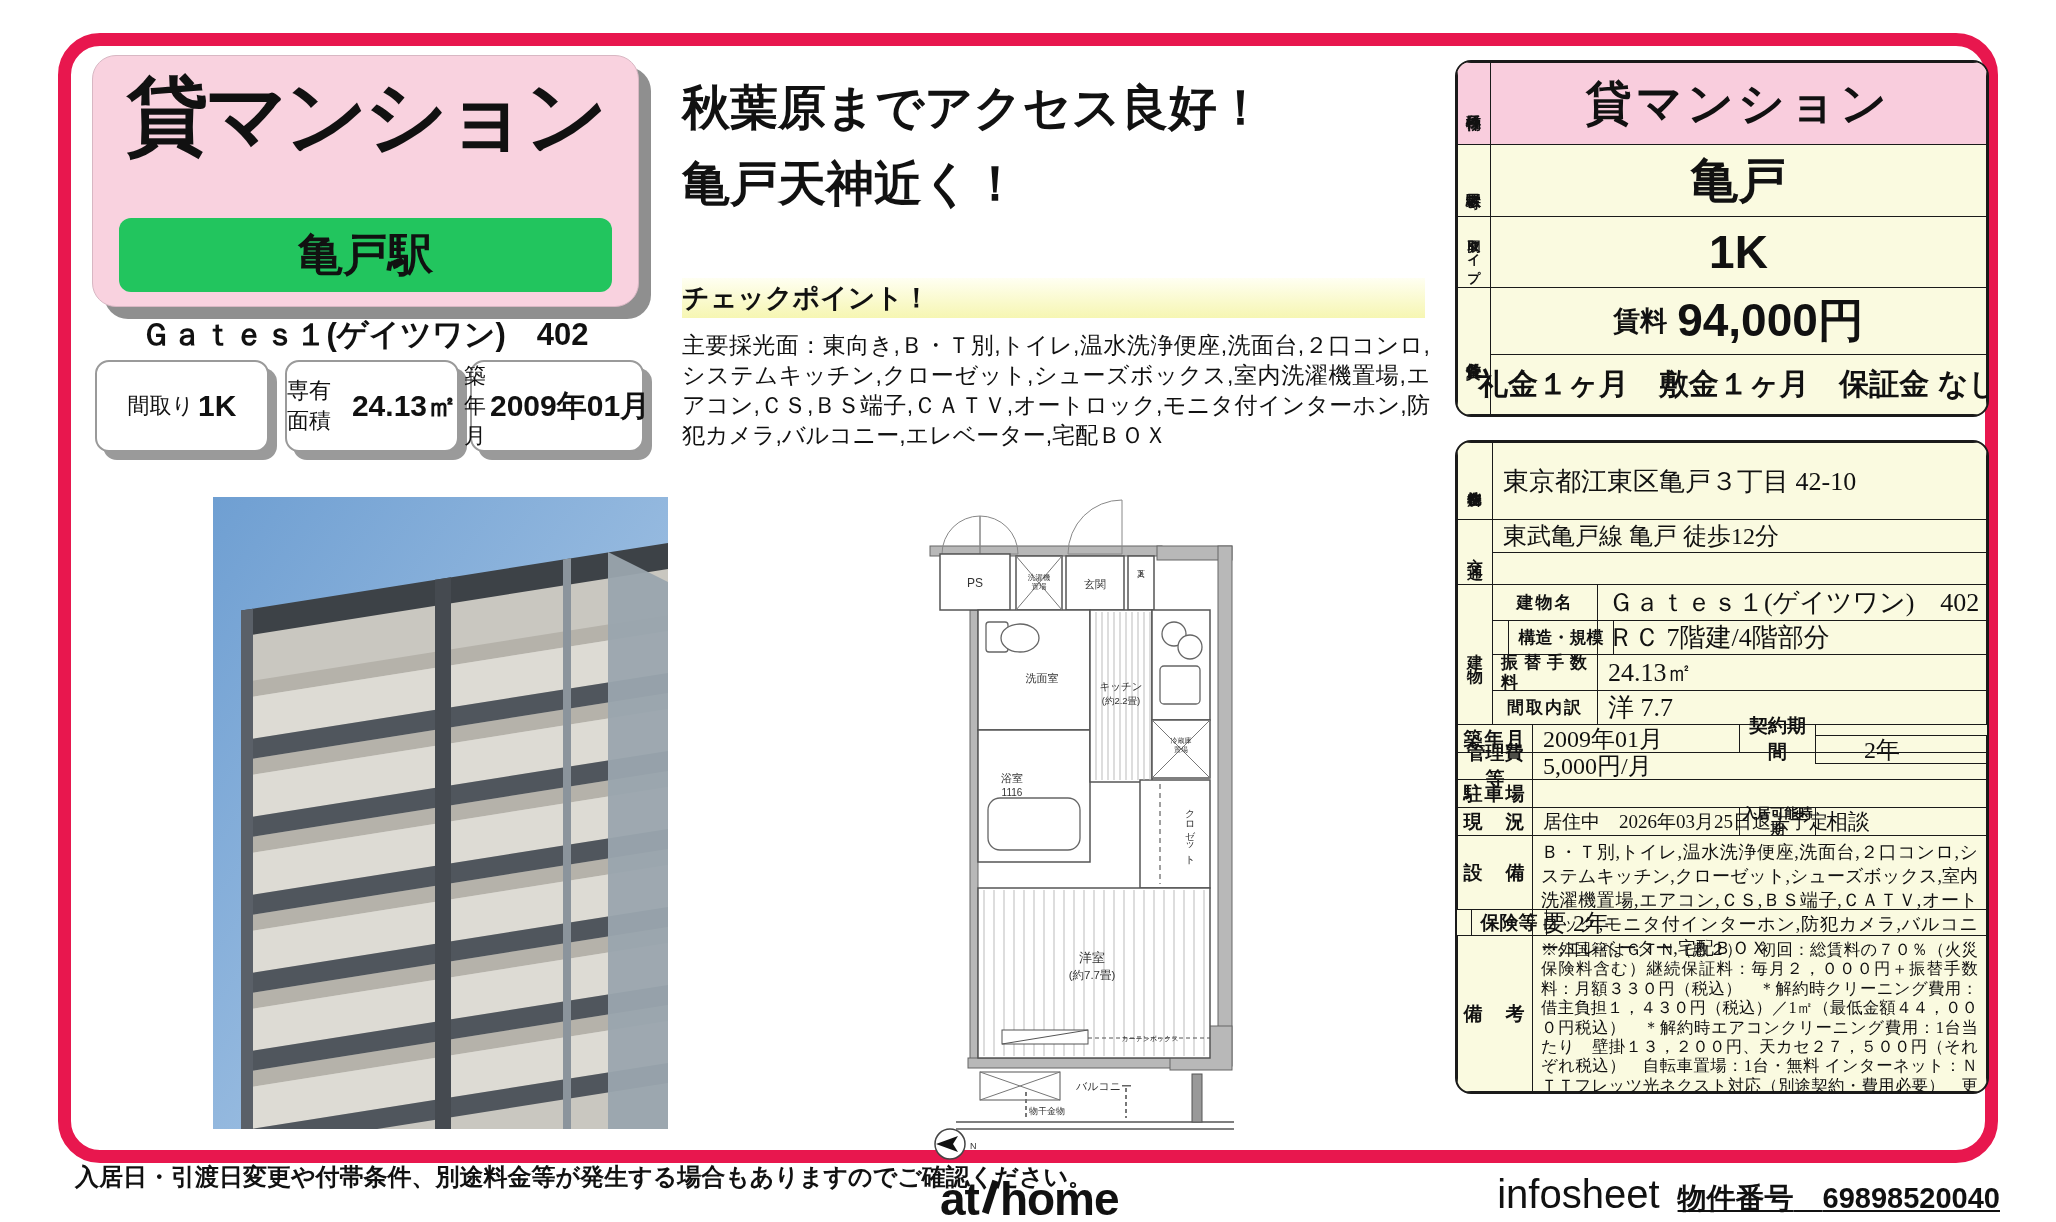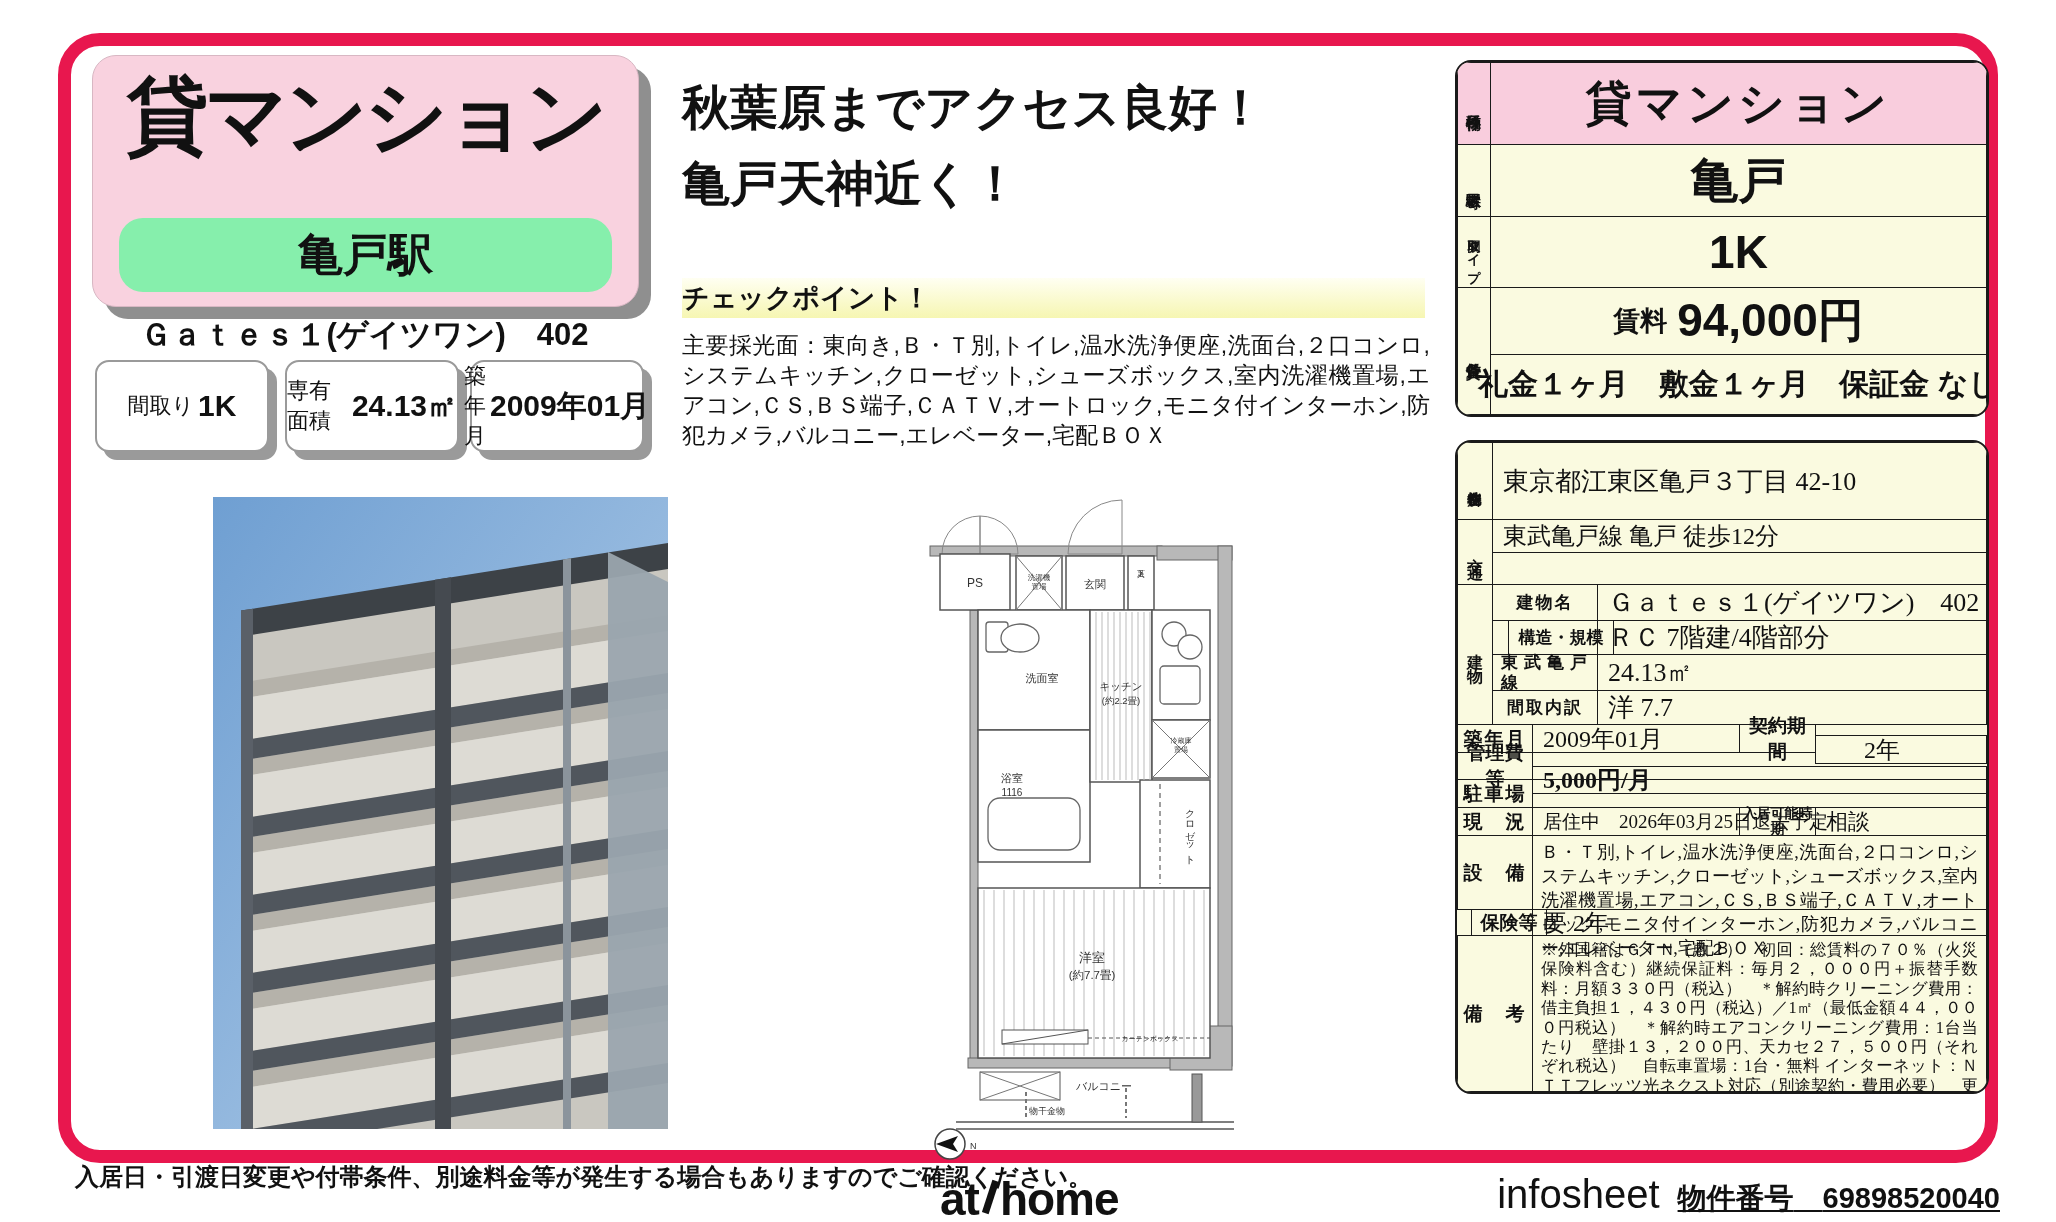--- a/index.html
+++ b/index.html
@@ -7,21 +7,21 @@
     width:2056px;height:1222px;position:relative;background:#fff;overflow:hidden;
     font-family:"Liberation Sans","DejaVu Sans",sans-serif;color:#111;
   }
   .abs{position:absolute;}
   
   .frame{left:58px;top:33px;width:1914px;height:1104px;border:13px solid #e8174e;border-radius:42px;background:#fff;}
   
   .pink-card{left:92px;top:55px;width:545px;height:250px;background:#f9d2df;border-radius:24px;
     box-shadow:12px 12px 0 #8f8f8f;border:1px solid #d8b7c3;}
   .type-title{position:absolute;left:0;right:0;top:6px;text-align:center;font-size:82px;font-weight:bold;letter-spacing:-4px;white-space:nowrap;}
-  .station-box{position:absolute;left:26px;right:26px;bottom:14px;height:74px;background:#86efac;border-radius:24px;
+  .station-box{position:absolute;left:26px;right:26px;bottom:14px;height:74px;background:#22c55e;border-radius:12px;
     display:flex;align-items:center;justify-content:center;font-size:45px;font-weight:bold;}
   .bldg-title{left:92px;top:314px;width:545px;text-align:center;font-size:31px;font-weight:600;white-space:nowrap;}
   
   .badge{top:360px;width:170px;height:88px;background:#fff;border:2px solid #9a9a9a;border-radius:14px;
     box-shadow:8px 8px 0 #9a9a9a;display:flex;flex-direction:row;align-items:center;justify-content:center;gap:4px;}
   .badge .lb{font-size:22px;}
   .badge .vl{font-size:30px;font-weight:bold;white-space:nowrap;}
   
   .headline{left:682px;top:70px;width:760px;font-size:48px;font-weight:bold;line-height:76px;white-space:nowrap;}
   .checkpoint{left:682px;top:278px;width:743px;height:40px;background:linear-gradient(180deg,#fffff2 0%,#f6f6b2 100%);
@@ -243,33 +243,33 @@
   <div class="cell vlab" style="left:0;top:77px;width:36px;height:66px;letter-spacing:8px;font-size:16px;">交通</div>
   <div class="cell val" style="left:35px;top:77px;width:495px;height:34px;">東武亀戸線 亀戸 徒歩12分</div>
   <div class="cell" style="left:35px;top:110px;width:495px;height:33px;"></div>
 
   <div class="cell vlab" style="left:0;top:142px;width:36px;height:141px;letter-spacing:14px;font-size:16px;">建物</div>
   <div class="cell lab lab2" style="left:35px;top:142px;width:106px;height:37px;">建物名</div>
   <div class="cell val val-lg" style="left:140px;top:142px;width:390px;height:37px;">Ｇａｔｅｓ１(ゲイツワン)　402</div>
   <div class="cell lab lab2" style="left:51px;top:178px;width:106px;height:35px;letter-spacing:0;">構造・規模</div>
   <div class="cell val val-lg" style="left:140px;top:178px;width:390px;height:35px;">ＲＣ 7階建/4階部分</div>
   <div class="cell lab lab2" style="left:35px;top:212px;width:106px;height:37px;">
-      <span class="justlab">東武亀戸線</span>
+      <span class="justlab">振替手数料</span>
     </div>
   <div class="cell val val-lg" style="left:140px;top:212px;width:390px;height:37px;">24.13㎡</div>
   <div class="cell lab lab2" style="left:35px;top:248px;width:106px;height:35px;">間取内訳</div>
   <div class="cell val val-lg" style="left:140px;top:248px;width:390px;height:35px;">洋 7.7</div>
 
   <div class="cell lab" style="left:0;top:282px;width:76px;height:29px;">築年月</div>
   <div class="cell val" style="left:75px;top:282px;width:208px;height:29px;">2009年01月</div>
   <div class="cell lab" style="left:282px;top:282px;width:77px;height:29px;letter-spacing:0;">契約期間</div>
   <div class="cell val" style="left:358px;top:293px;width:172px;height:29px;padding-left:48px;">2年</div>
 
   <div class="cell lab" style="left:0;top:310px;width:76px;height:28px;letter-spacing:0;">管理費等</div>
-  <div class="cell val" style="left:75px;top:324px;width:455px;height:28px;font-weight:bold;">5,000円/月</div>
+  <div class="cell val" style="left:75px;top:310px;width:455px;height:28px;">5,000円/月</div>
 
   <div class="cell lab" style="left:0;top:337px;width:76px;height:29px;">駐車場</div>
   <div class="cell" style="left:75px;top:337px;width:455px;height:29px;"></div>
 
   <div class="cell lab" style="left:0;top:365px;width:76px;height:29px;">現　況</div>
   <div class="cell val val-sm" style="left:75px;top:365px;width:208px;height:29px;">居住中　2026年03月25日退去予定</div>
   <div class="cell lab" style="left:282px;top:365px;width:77px;height:29px;font-size:14px;letter-spacing:0;text-align:center;">
       <span style="width:100%;line-height:1.1;">入居可能時期</span>
     </div>
   <div class="cell val" style="left:358px;top:365px;width:172px;height:29px;font-size:22px;">相談</div>

